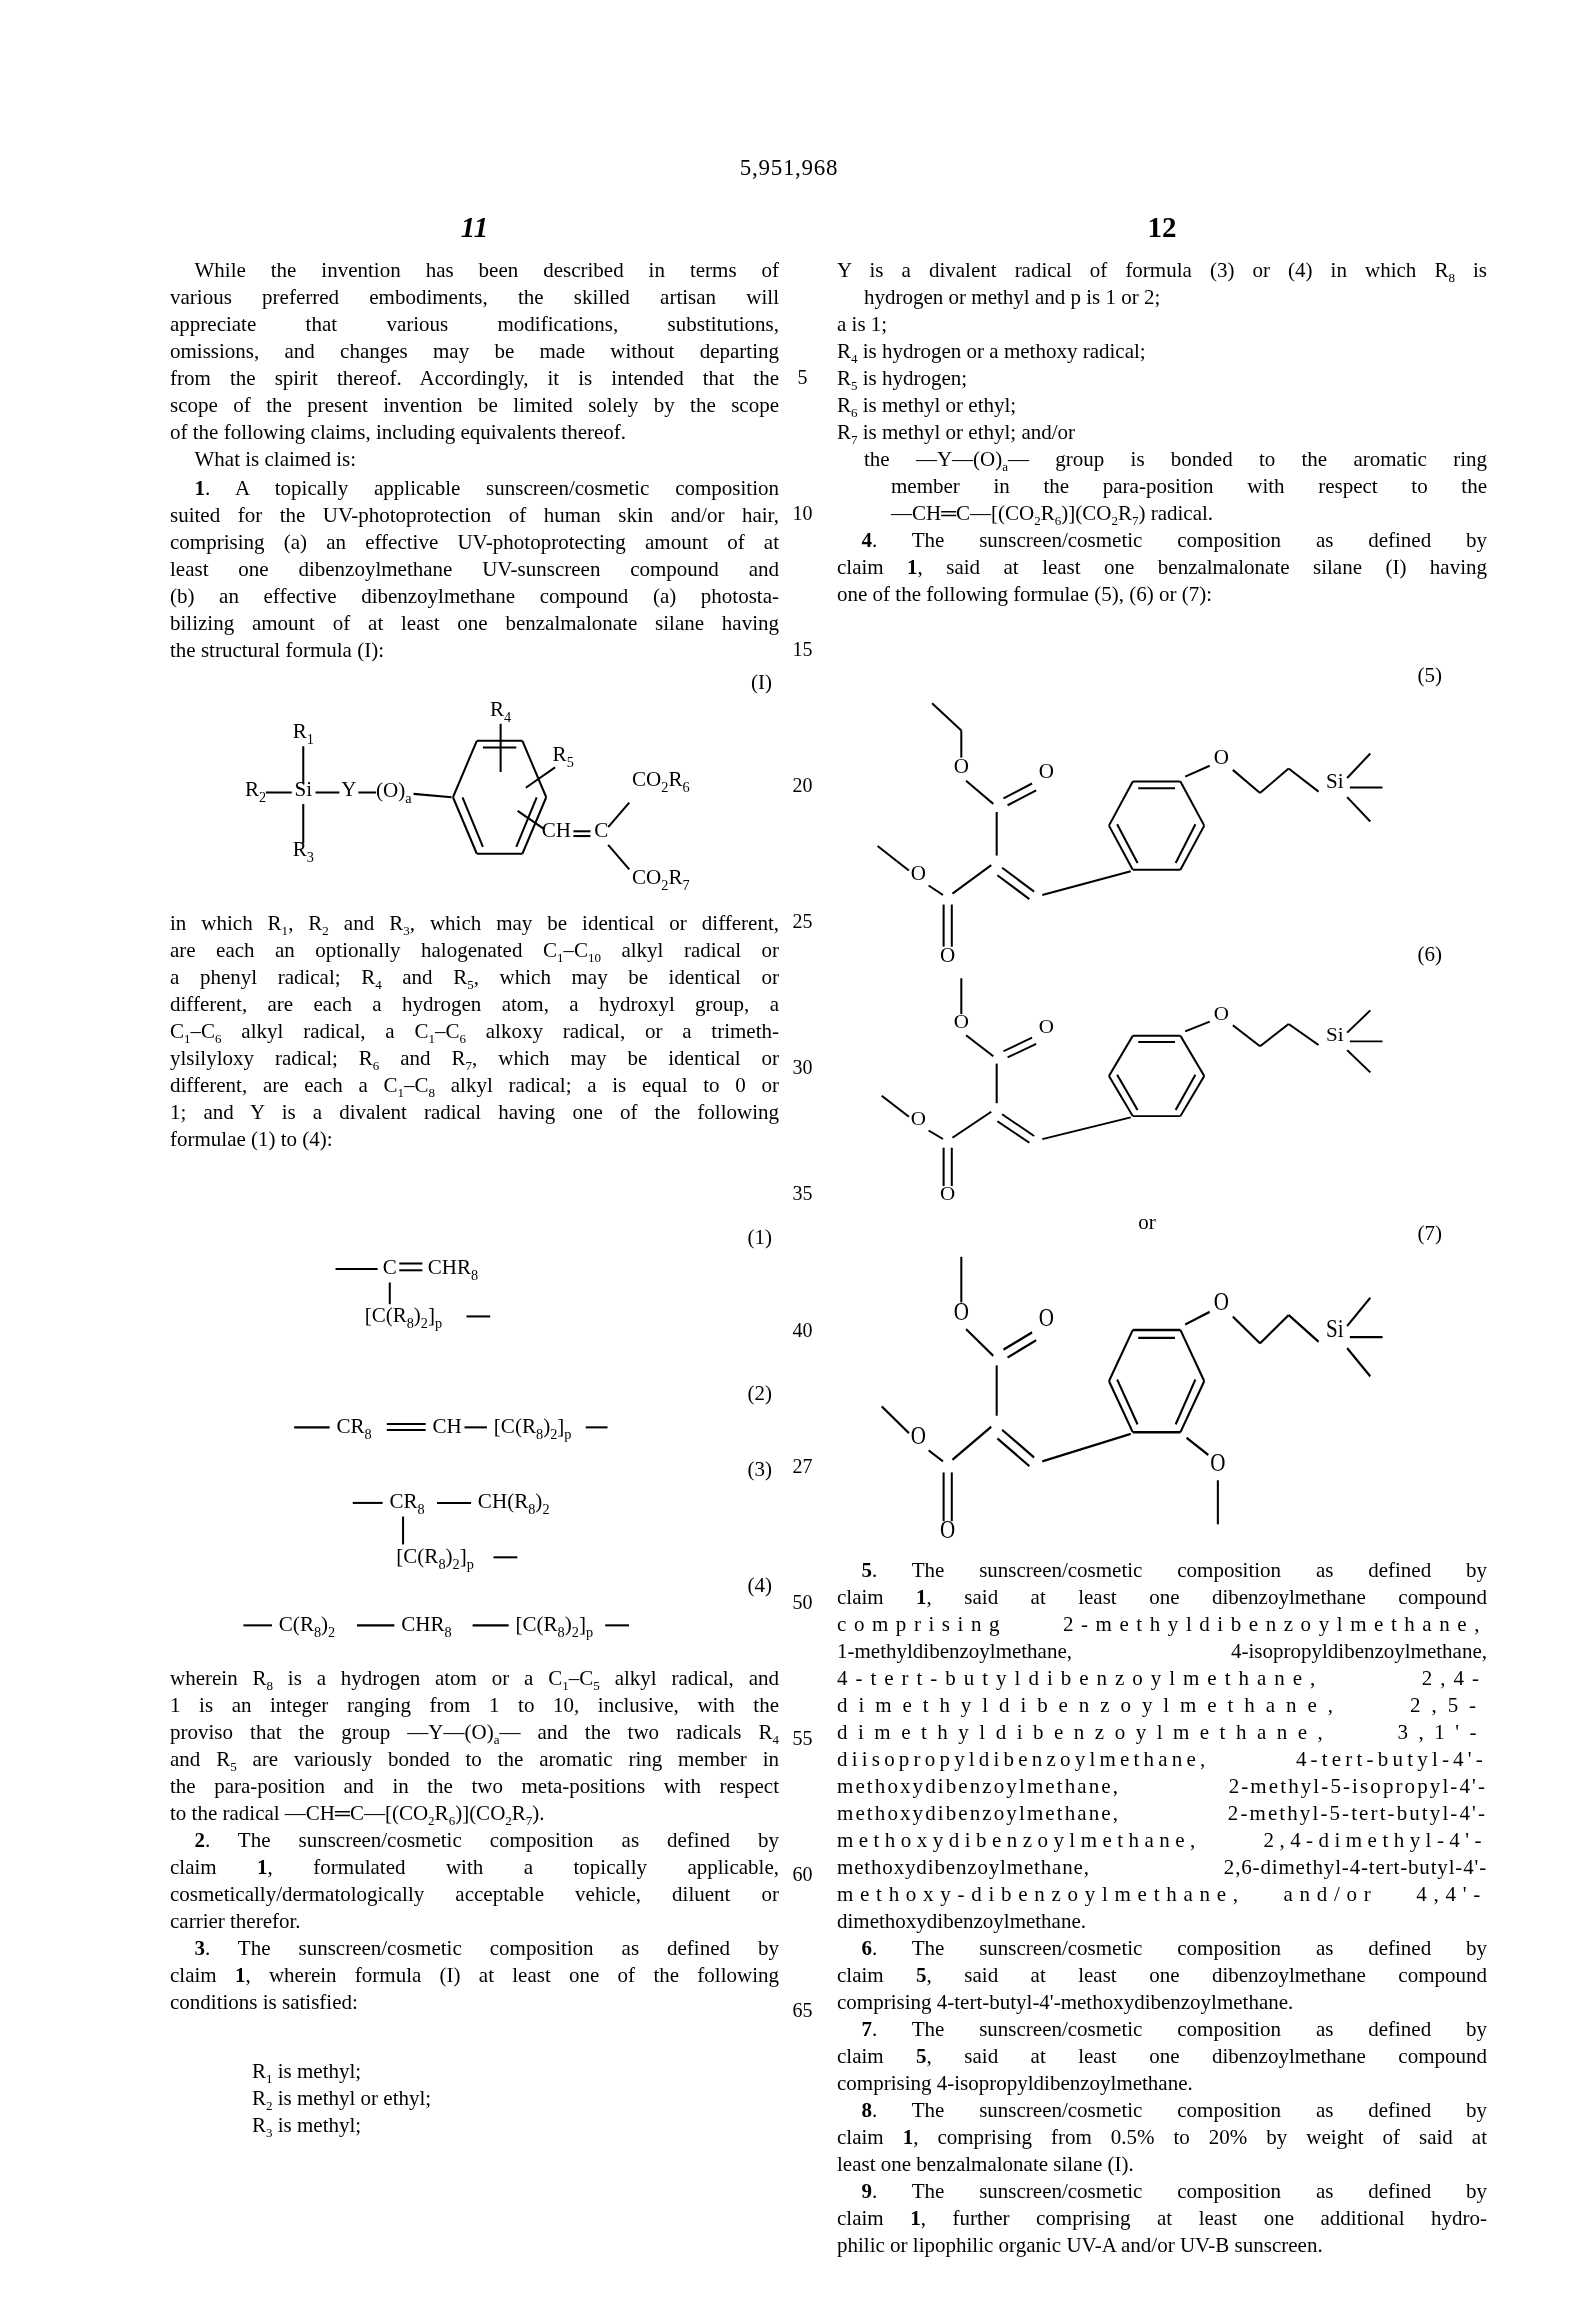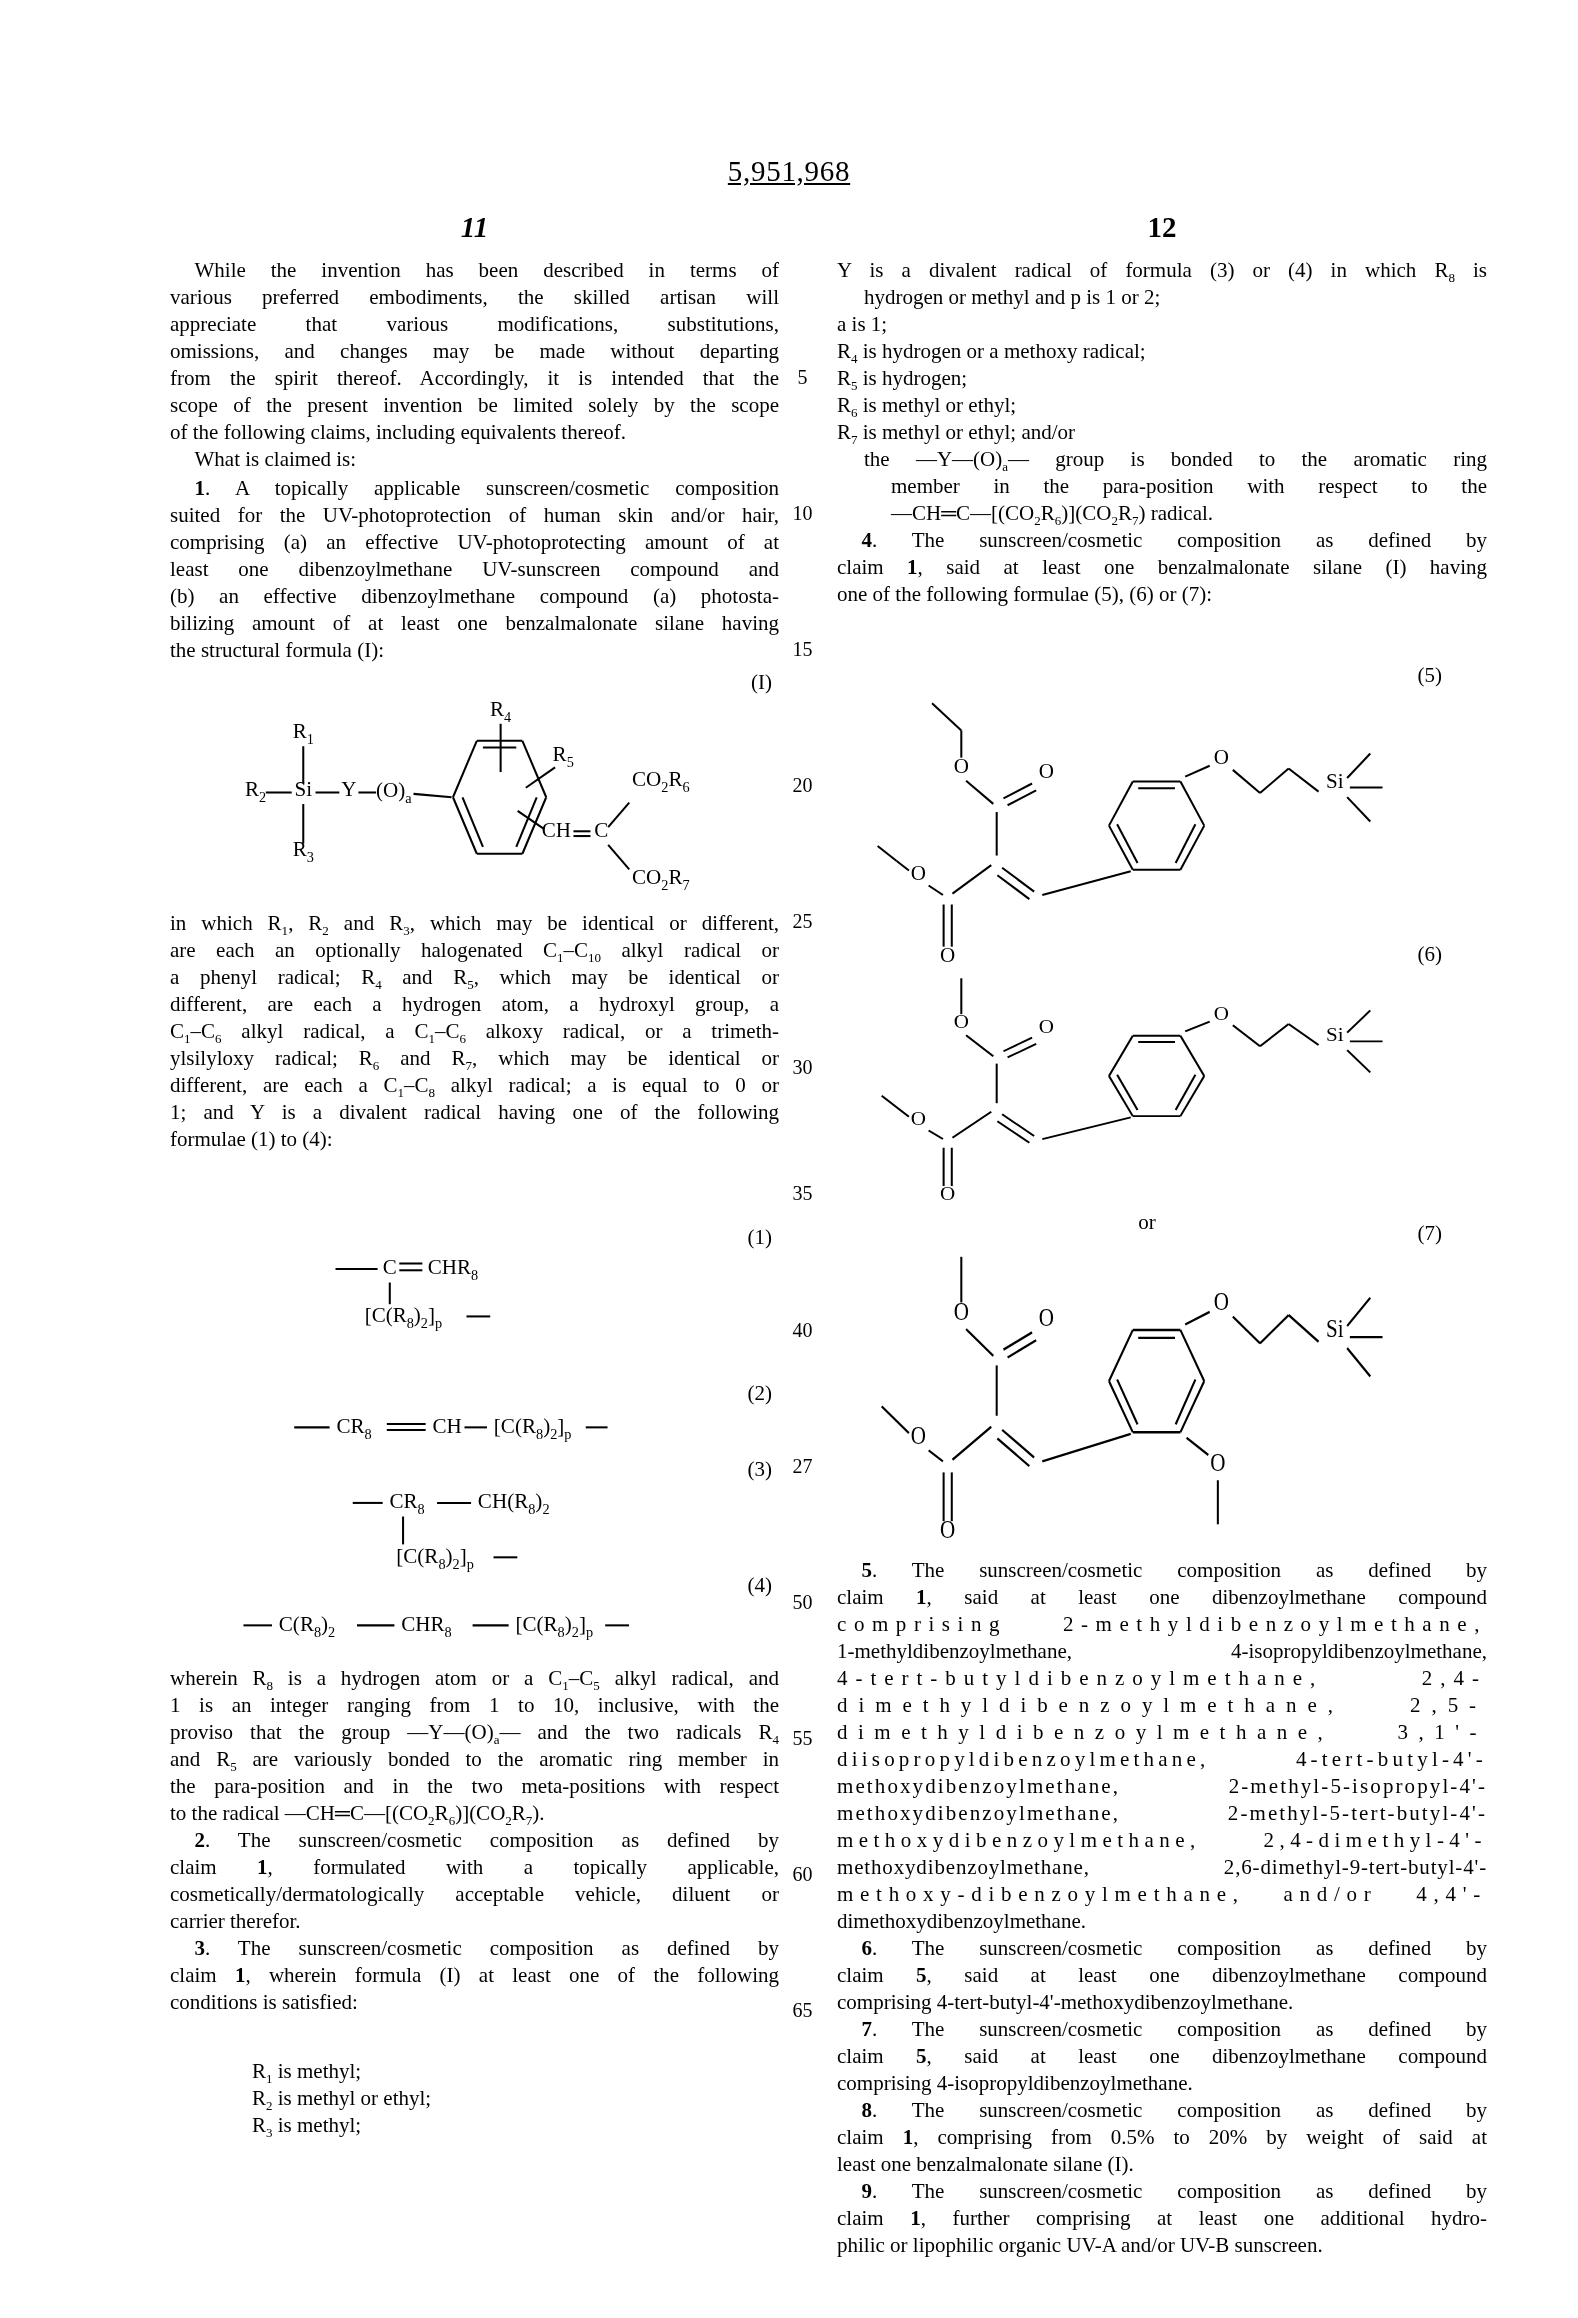--- a/index.html
+++ b/index.html
@@ -6,21 +6,21 @@
   #page{
     position:relative;
     width:1578px;height:2319px;
     background:#ffffff;
     font-family:"Liberation Serif","DejaVu Serif",serif;
     color:#000;
     overflow:hidden;
   }
   .patent-num{
     position:absolute;left:0;top:155px;width:1578px;
-    text-align:center;font-size:29px;letter-spacing:0.7px;text-decoration:underline;
+    text-align:center;font-size:23px;letter-spacing:0.7px;
   }
   .colnum{
     position:absolute;top:211px;font-size:29px;font-weight:bold;text-align:center;
   }
   .colnum.left{left:170px;width:609px;font-style:italic;}
   .colnum.right{left:837px;width:650px;}
   .colgroup{position:absolute;font-size:21px;}
   .colgroup.lc{width:609px;}
   .colgroup.rc{width:650px;}
   .tline{height:27px;line-height:27px;}
@@ -130,21 +130,21 @@
       <div class="tline just">claim <b>1</b>, said at least one dibenzoylmethane compound</div>
       <div class="tline just" style="letter-spacing: 0.36em;">comprising 2-methyldibenzoylmethane,</div>
       <div class="tline just">1-methyldibenzoylmethane, 4-isopropyldibenzoylmethane,</div>
       <div class="tline just" style="letter-spacing: 0.38em;">4-tert-butyldibenzoylmethane, 2,4-</div>
       <div class="tline just" style="letter-spacing: 0.52em;">dimethyldibenzoylmethane, 2,5-</div>
       <div class="tline just" style="letter-spacing: 0.5em;">dimethyldibenzoylmethane, 3,1'-</div>
       <div class="tline just" style="letter-spacing: 0.2em;">diisopropyldibenzoylmethane, 4-tert-butyl-4'-</div>
       <div class="tline just" style="letter-spacing: 0.1em;">methoxydibenzoylmethane, 2-methyl-5-isopropyl-4'-</div>
       <div class="tline just" style="letter-spacing: 0.1em;">methoxydibenzoylmethane, 2-methyl-5-tert-butyl-4'-</div>
       <div class="tline just" style="letter-spacing: 0.26em;">methoxydibenzoylmethane, 2,4-dimethyl-4'-</div>
-      <div class="tline just" style="letter-spacing: 0.04em;">methoxydibenzoylmethane, 2,6-dimethyl-9-tert-butyl-4'-</div>
+      <div class="tline just" style="letter-spacing: 0.04em;">methoxydibenzoylmethane, 2,6-dimethyl-4-tert-butyl-4'-</div>
       <div class="tline just" style="letter-spacing: 0.32em;">methoxy-dibenzoylmethane, and/or 4,4'-</div>
       <div class="tline">dimethoxydibenzoylmethane.</div>
       <div class="tline just" style="padding-left: 24.5px;"><b>6</b>. The sunscreen/cosmetic composition as defined by</div>
       <div class="tline just">claim <b>5</b>, said at least one dibenzoylmethane compound</div>
       <div class="tline">comprising 4-tert-butyl-4'-methoxydibenzoylmethane.</div>
       <div class="tline just" style="padding-left: 24.5px;"><b>7</b>. The sunscreen/cosmetic composition as defined by</div>
       <div class="tline just">claim <b>5</b>, said at least one dibenzoylmethane compound</div>
       <div class="tline">comprising 4-isopropyldibenzoylmethane.</div>
       <div class="tline just" style="padding-left: 24.5px;"><b>8</b>. The sunscreen/cosmetic composition as defined by</div>
       <div class="tline just">claim <b>1</b>, comprising from 0.5% to 20% by weight of said at</div>

